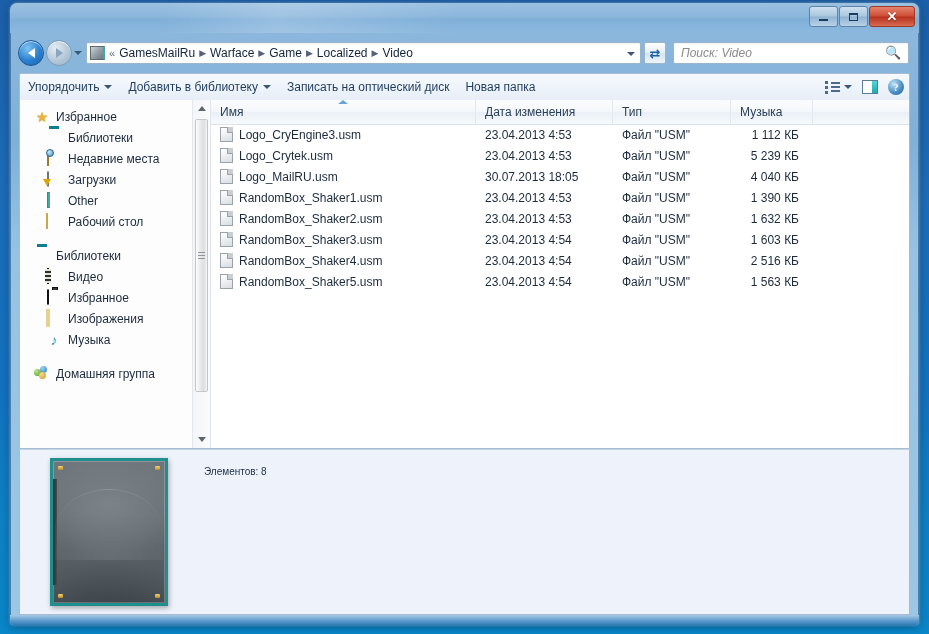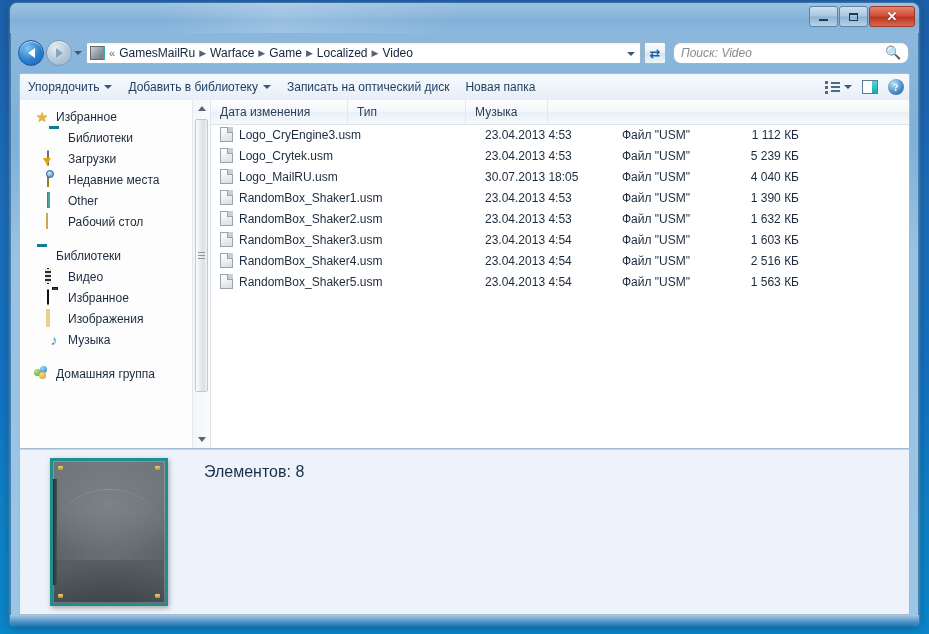--- a/index.html
+++ b/index.html
@@ -158,21 +158,21 @@
     display:flex;align-items:center;justify-content:center;
     box-sizing: border-box;
     cursor: default;
   }
   .refresh-glyph { font-size: 13px; color:#1a5fa8; font-weight:bold; line-height:1; }
   .searchbox {
     margin-left: 7px;
     width: 236px; height: 22px;
     background: #fff;
     border: 1px solid #9ab5cc;
-    border-radius: 8px;
+    border-radius: 2px;
     display:flex; align-items:center;
     box-sizing:border-box;
     box-shadow: inset 0 1px 1px rgba(0,0,0,.06);
     position: relative;
     cursor: text;
   }
   .searchbox .ph {
     font-size: 12px; color:#8a8a8a; font-style: italic;
     margin-left: 7px;
   }
@@ -458,21 +458,21 @@
     border-top: 1px solid rgba(255,255,255,.10);
     border-radius: 50% 50% 0 0 / 60% 60% 0 0;
     pointer-events:none;
   }
   .stud { position:absolute; width:5px; height:4px; background: linear-gradient(180deg,#f0d37a,#b98d22); border-radius:1px; }
   .stud.tl{left:5px;top:5px;} .stud.tr{right:5px;top:5px;}
   .stud.bl{left:5px;bottom:5px;} .stud.br{right:5px;bottom:5px;}
 
   .details-text {
     margin: 14px 0 0 36px;
-    font-size: 16px;
+    font-size: 10px;
     color: #1b3047;
     line-height: 16px;
   }
 
   
   .bottomframe {
     position:absolute;
     left:0; bottom:0; width: 909px; height: 10px;
     border-radius: 0 0 4px 4px;
     background: linear-gradient(180deg,#a9c8e2 0%,#7fb0d8 30%,#4e92c8 70%,#2f7bb8 100%);
@@ -591,26 +591,26 @@
 
         <div class="nav-item root">
           <span class="nav-ico ico-star">★</span>
           <span>Избранное</span>
         </div>
         <div class="nav-item child">
           <span class="nav-ico"><span class="ico-lib"></span></span>
           <span>Библиотеки</span>
         </div>
         <div class="nav-item child">
+          <span class="nav-ico"><span class="ico-recent"></span></span>
+          <span>Недавние места</span>
+        </div>
+        <div class="nav-item child">
           <span class="nav-ico"><span class="ico-dl"></span></span>
           <span>Загрузки</span>
-        </div>
-        <div class="nav-item child">
-          <span class="nav-ico"><span class="ico-recent"></span></span>
-          <span>Недавние места</span>
         </div>
         <div class="nav-item child">
           <span class="nav-ico"><span class="ico-folder-gray"></span></span>
           <span>Other</span>
         </div>
         <div class="nav-item child">
           <span class="nav-ico"><span class="ico-desktop"></span></span>
           <span>Рабочий стол</span>
         </div>
 
@@ -662,20 +662,26 @@
             </span>
         </div>
         <div class="sb-arrow bottom">
           <span class="dn"></span>
         </div>
       </div>
     </div>
 
     <div class="listpane">
       <div class="colheader">
+        <div class="col" style="width:265px">
+          <div class="sort-marker">
+            <span class="sort-tri"></span>
+          </div>
+          <span>Имя</span>
+        </div>
         <div class="col" style="width:137px">
           <span>Дата изменения</span>
         </div>
         <div class="col" style="width:118px">
           <span>Тип</span>
         </div>
         <div class="col" style="width:82px">
           <span>Музыка</span>
         </div>
         <div class="col" style="flex:1;border-right:none"></div>

